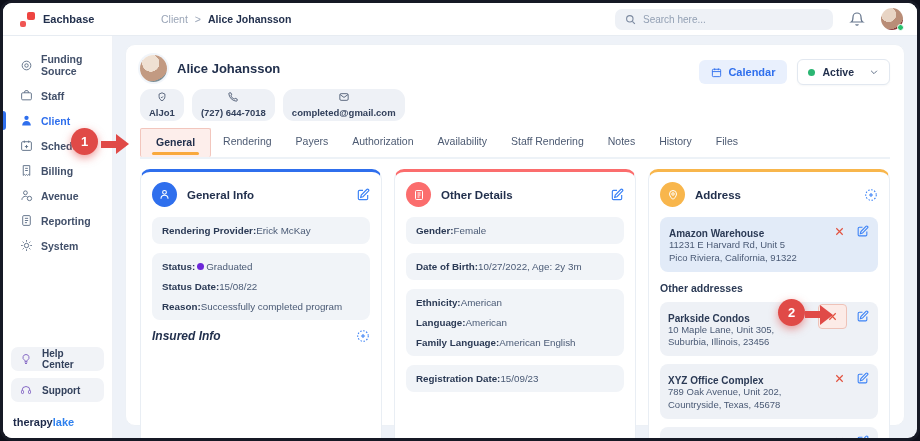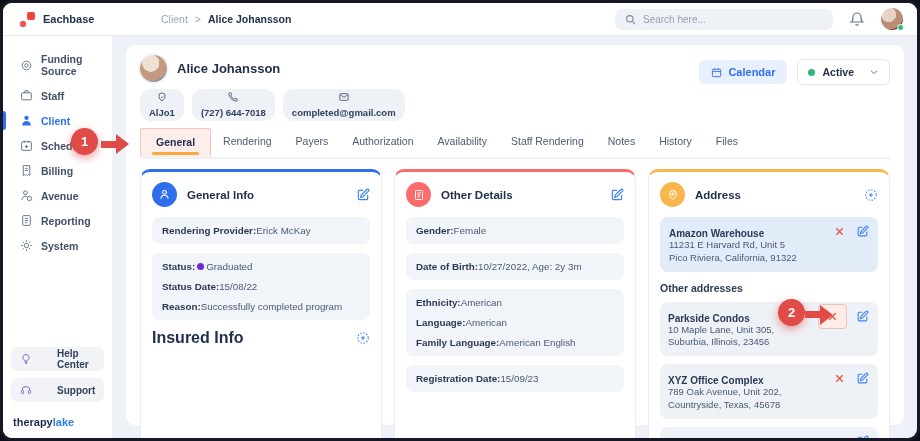--- a/index.html
+++ b/index.html
@@ -31,21 +31,21 @@
 
   
   .app-body { flex:1; display:flex; min-height:0; }
   .sidebar { width:110px; flex:none; background:#fff; border-right:1px solid #eef1f6; display:flex; flex-direction:column; padding-top:11px; }
   .nav-item { position:relative; display:flex; align-items:center; gap:8px; padding:6px 0 6px 17px; font-size:10.5px; color:#42506a; font-weight:bold; cursor:pointer; }
   .nav-item svg { flex:none; color:#64748b; }
   .nav-item.active { color:#2f6fed; }
   .nav-item.active svg { color:#2f6fed; }
   .nav-item.active::before { content:""; position:absolute; left:0; top:3px; bottom:3px; width:3px; background:#2f6fed; border-radius:0 3px 3px 0; }
   .sidebar-bottom { margin-top:auto; padding:0 8px 6px; display:flex; flex-direction:column; gap:7px; }
-  .side-btn { height:24px; background:#f1f3f7; border-radius:7px; display:flex; align-items:center; gap:25px; padding:0 9px; font-size:10px; font-weight:bold; color:#33415c; cursor:pointer; }
+  .side-btn { height:24px; background:#f1f3f7; border-radius:7px; display:flex; align-items:center; gap:10px; padding:0 9px; font-size:10px; font-weight:bold; color:#33415c; cursor:pointer; }
   .side-btn svg { color:#7c5cbf; flex:none; }
   .side-logo { padding:8px 10px 10px; font-size:11px; font-weight:bold; color:#1e2a4a; }
   .side-logo .lk { color:#2f80ed; }
 
   .main { flex:1; padding:8px 12px 12px; min-width:0; }
   .panel { background:#fff; border:1px solid #edf1f6; border-radius:10px; height:100%; padding:10px 14px 12px; position:relative; }
 
   
   .client-head { display:flex; align-items:flex-start; }
   .client-id { display:flex; flex-direction:column; gap:7px; }
@@ -81,21 +81,21 @@
   .card-icon.i-amber { background:#f8b64c; }
   .card-title { font-size:11.5px; font-weight:bold; color:#22304d; }
   .card-head-action { margin-left:auto; color:#3b82f6; cursor:pointer; display:flex; }
 
   .fieldbox { background:#f1f4f8; border-radius:8px; padding:8px 10px; margin-bottom:9px; display:flex; flex-direction:column; gap:9px; }
   .frow { font-size:9.8px; display:flex; align-items:center; flex-wrap:wrap; }
   .flabel { font-weight:bold; color:#2b3a55; }
   .fvalue { color:#4a5a75; }
   .pdot { width:7px; height:7px; border-radius:50%; background:#6d28d9; display:inline-block; margin:0 2px; }
   .subhead { display:flex; align-items:center; margin-top:2px; }
-  .subhead-title { font-size:16px; font-weight:bold; color:#22304d; }
+  .subhead-title { font-size:12px; font-weight:bold; color:#22304d;font-style:italic; }
 
   
   .addr-box { border-radius:8px; padding:7px 9px; margin-bottom:8px; position:relative; }
   .addr-box.primary { background:#e2ebf8; }
   .addr-box.gray { background:#eef1f6;padding-left:8px; }
   .addr-top { display:flex; align-items:flex-end; }
   .addr-name { font-size:10px; font-weight:bold; color:#2b3a55; }
   .addr-line { font-size:9.5px; color:#4a5a75; line-height:1.35; }
   .addr-actions { margin-left:auto; display:flex; align-items:center; gap:9px; flex:none; }
   .icon-x { color:#e2523f; display:flex; cursor:pointer; padding:2px; }

